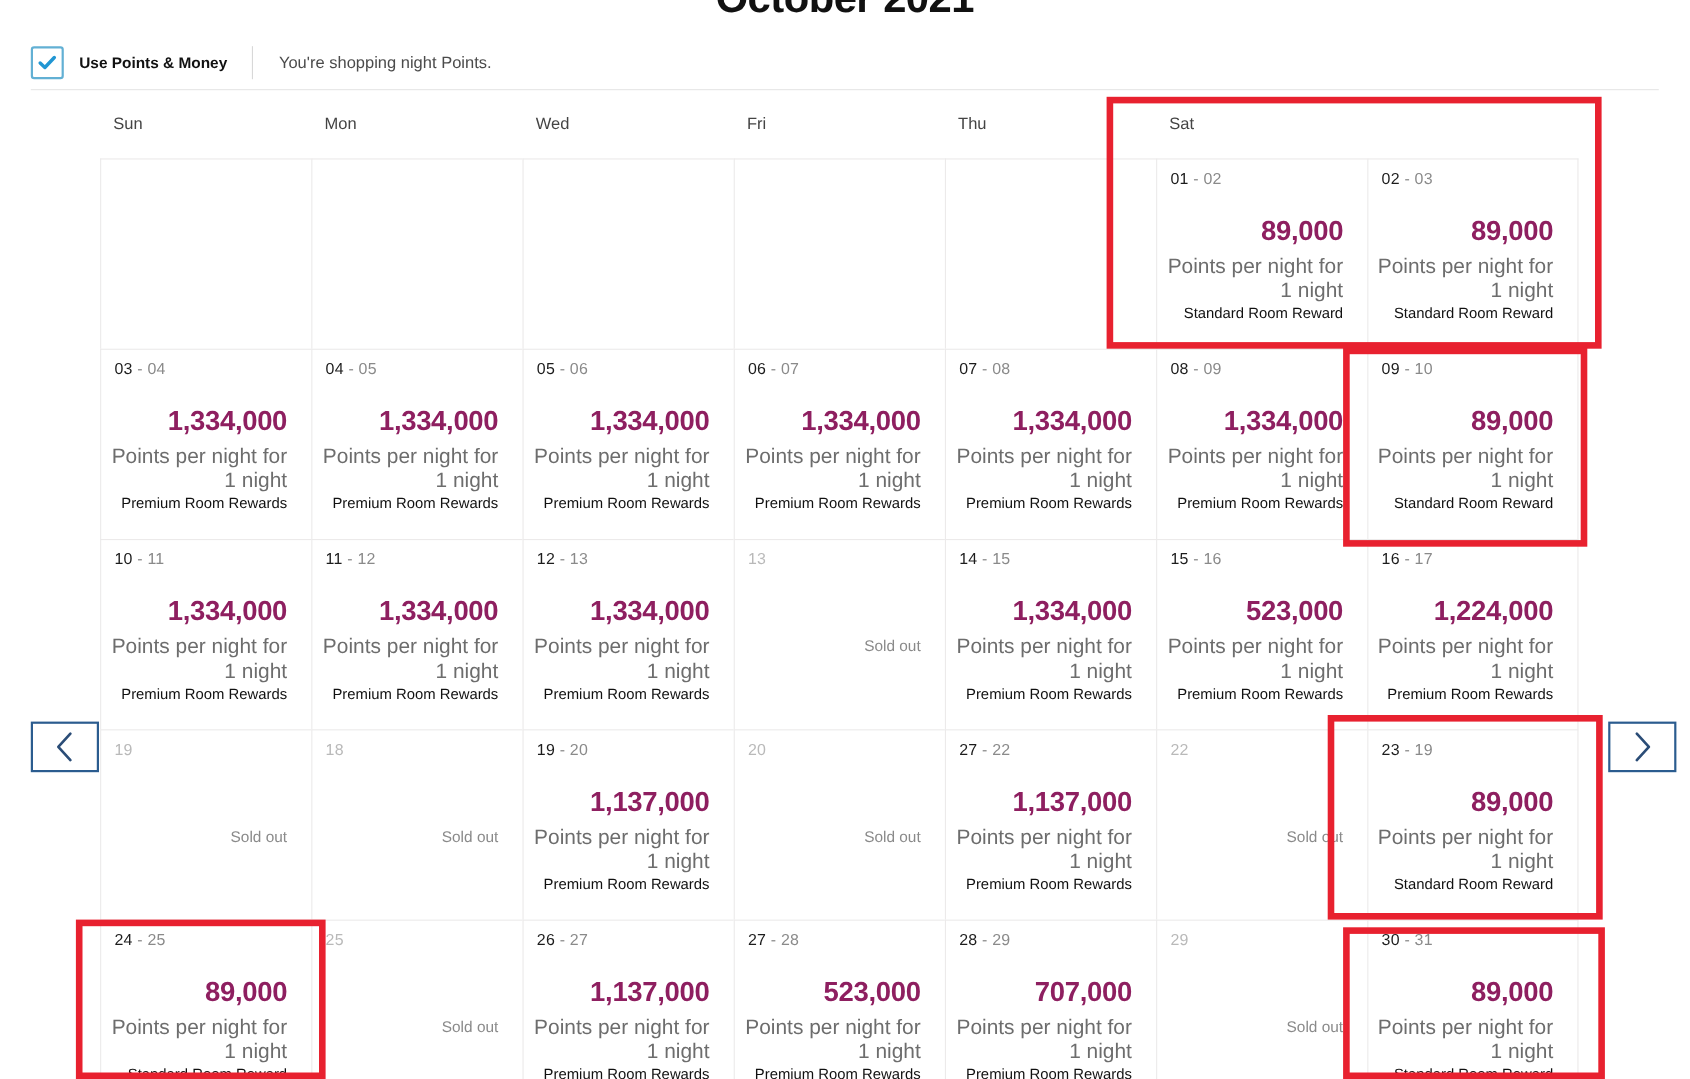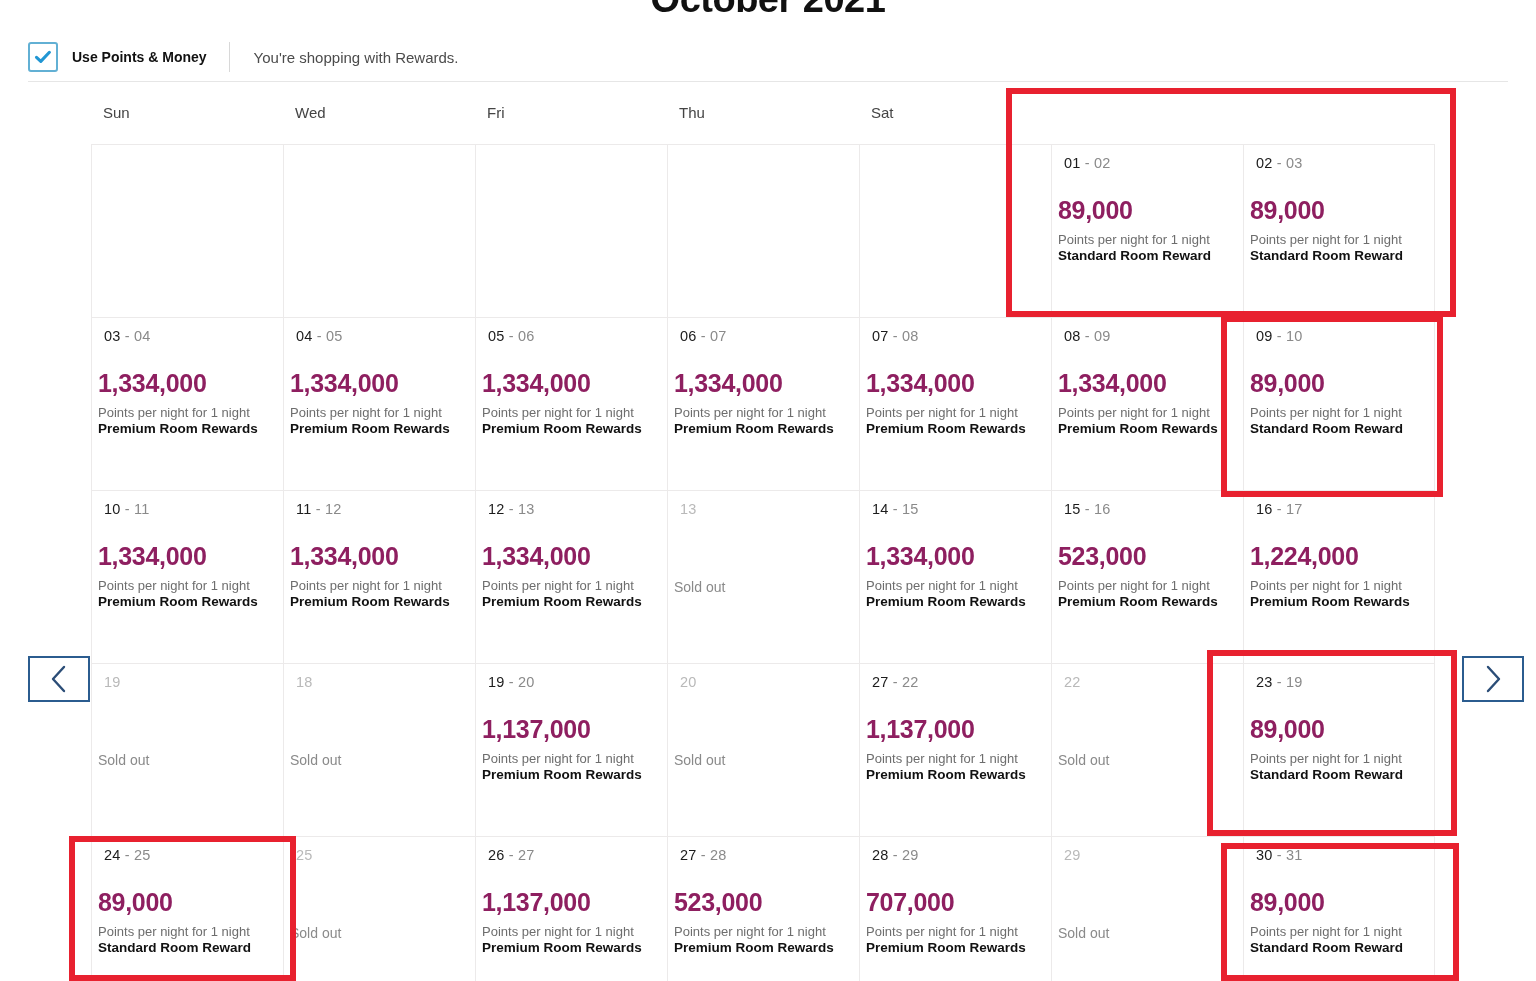--- a/index.html
+++ b/index.html
@@ -85,40 +85,40 @@
     font-size: 14.5px;
     color: #1c1c1c;
     letter-spacing: .2px;
     white-space: nowrap;
   }
   .datelbl .to { color: #8a8a8a; }
   .datelbl.muted { color: #b9b9b9; }
 
   .body {
     position: absolute;
-    left: 0; right: 0;
+    left: 0; right: 16px;
     top: 52px;
-    text-align: left;
+    text-align: right;
     padding: 0 6px;
   }
   .pts {
     font-size: 25px;
     font-weight: 700;
     color: #8e1f60;
     letter-spacing: -0.3px;
     line-height: 1.1;
   }
   .sub {
-    font-size: 13px;
+    font-size: 19px;
     color: #6d6d6d;
     margin-top: 7px;
   }
   .room {
     font-size: 13.5px;
-    font-weight: 700;
+    font-weight: 400;
     color: #111;
     margin-top: 1px;
   }
   .soldout {
     font-size: 14px;
     color: #8a8a8a;
     margin-top: 36px;
   }
 
   
@@ -149,27 +149,28 @@
   <div class="month-title">October 2021</div>
 
   <div class="points-bar">
     <div class="chk">
       <svg width="18" height="18" viewBox="0 0 18 18">
         <path d="M2.5 9.3 L6.8 13.4 L15.4 4.3" stroke="#2196d3" stroke-width="3.1" fill="none" stroke-linecap="round" stroke-linejoin="round"></path>
       </svg>
     </div>
     <div class="chk-label">Use Points &amp; Money</div>
     <div class="vsep"></div>
-    <div class="chk-note">You're shopping with Rewards.</div>
+    <div class="chk-note">You're shopping night Points.</div>
   </div>
   <div class="bar-rule"></div>
 
   <div id="cal">
       <div class="dow-row">
         <div class="dow">Sun</div>
+        <div class="dow">Mon</div>
         <div class="dow">Wed</div>
         <div class="dow">Fri</div>
         <div class="dow">Thu</div>
         <div class="dow">Sat</div>
       </div>
       <div class="week">
         <div class="cell empty"></div>
         <div class="cell empty"></div>
         <div class="cell empty"></div>
         <div class="cell empty"></div>

